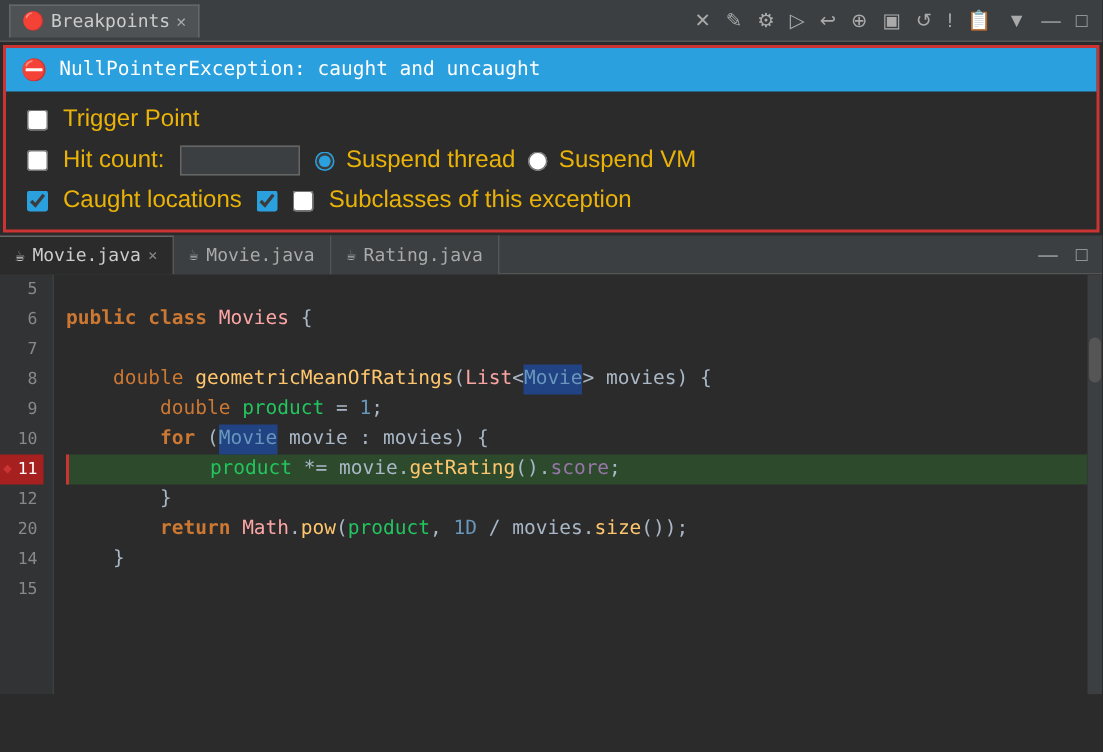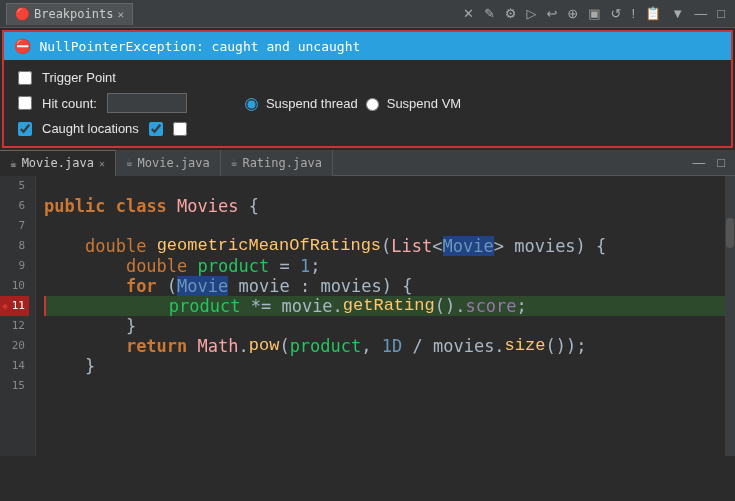--- a/index.html
+++ b/index.html
@@ -89,38 +89,37 @@
     .bp-checkbox {
       width: 14px;
       height: 14px;
       accent-color: #2aa1de;
       cursor: pointer;
     }
     .bp-checkbox-blue {
       accent-color: #2aa1de;
     }
     .bp-label {
-      color: #e5e5e5;
-      font-size: 13px;
+      color: #eab308;
+      font-size: 16px;
       font-family: Arial, sans-serif;
     }
     .bp-input {
       background: #3c3f41;
       border: 1px solid #666;
       color: #ccc;
       height: 20px;
       width: 80px;
       font-size: 12px;
       padding: 2px 4px;
     }
     .bp-radio-group {
       display: flex;
-      align-items: flex-end;
+      align-items: center;
       gap: 8px;
-      margin-left: 48px;
     }
     .bp-radio {
       accent-color: #2aa1de;
       cursor: pointer;
     }
     .radio-selected {
       accent-color: #2aa1de;
     }
 
     
@@ -216,34 +215,34 @@
     .code-content {
       flex: 1;
       overflow-x: auto;
       overflow-y: hidden;
       padding-left: 8px;
     }
     .code-line {
       height: 20px;
       line-height: 20px;
       white-space: pre;
-      font-size: 17px;
+      font-size: 13px;
       display: flex;
       align-items: center;
     }
     .code-line.current-debug {
       background: #2d4a2d;
       border-left: 2px solid #cc3333;
     }
     
     .kw { color: #cc7832; font-weight: bold; }
     .kw2 { color: #cc7832; }
     .type { color: #fca5a5; }
     .num { color: #6897bb; }
-    .call { color: #ffc66d; font-family: Liberation Mono, monospace; }
+    .call { color: #ffc66d; }
     .plain { color: #a9b7c6; }
     .highlight-word {
       background: #214283;
       color: #6897bb;
     }
     .var { color: #22c55e; }
     .scrollbar-v {
       width: 10px;
       background: #3c3f41;
       display: flex;
@@ -307,20 +306,21 @@
         <input type="radio" class="bp-radio" name="suspend" style="">
         <span class="bp-label">Suspend VM</span>
       </div>
     </div>
 
     <div class="bp-row">
       <input type="checkbox" class="bp-checkbox bp-checkbox-blue" checked="" style="">
       <span class="bp-label">Caught locations</span>
       <input type="checkbox" class="bp-checkbox bp-checkbox-blue" checked="" style="">
       <input type="checkbox" class="bp-checkbox" style="">
+      <span class="bp-label">Subclasses of this exception</span>
     </div>
   </div>
 </div>
 
 <div class="editor-section">
 
   <div class="editor-tabs">
     <div class="editor-tab active">
       <span class="tab-icon">☕</span>
       <span>Movie.java</span>

